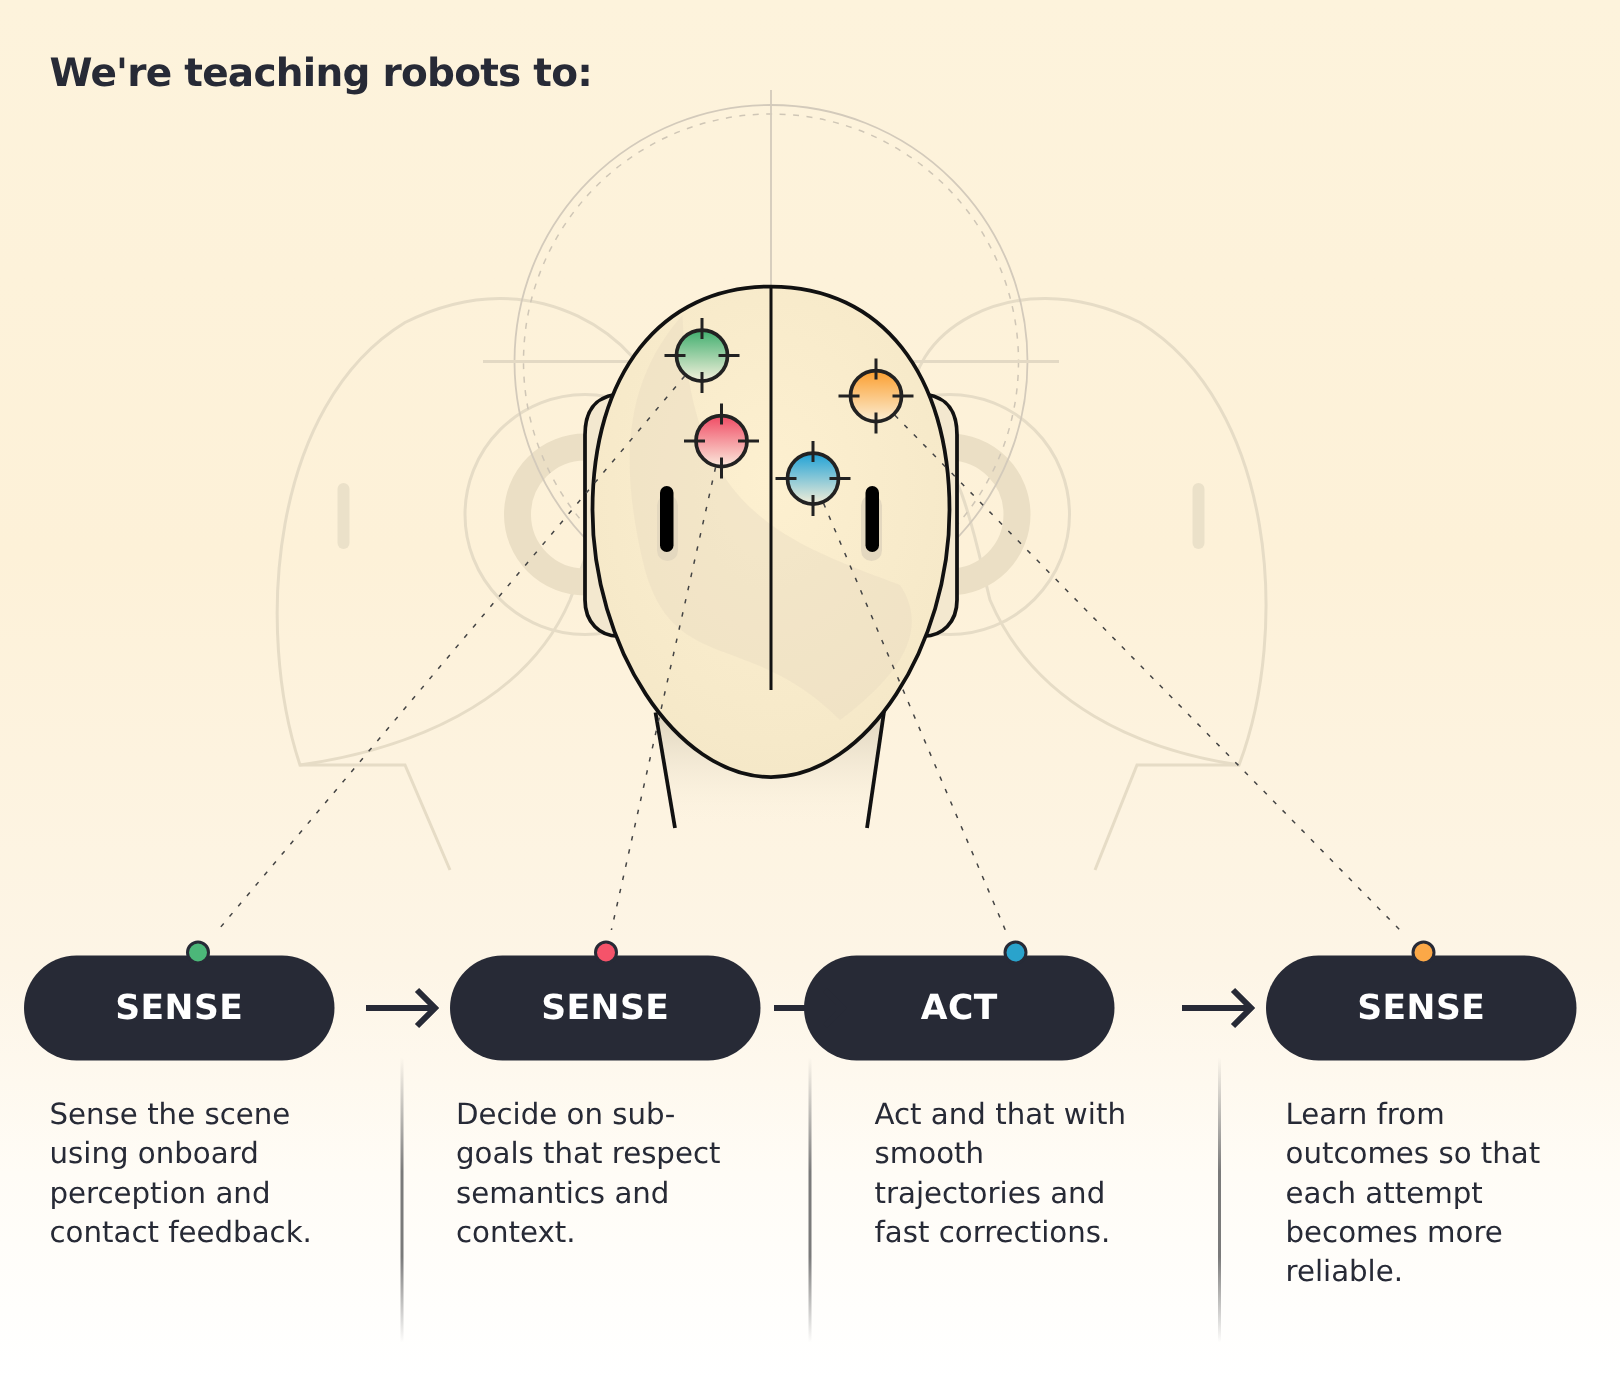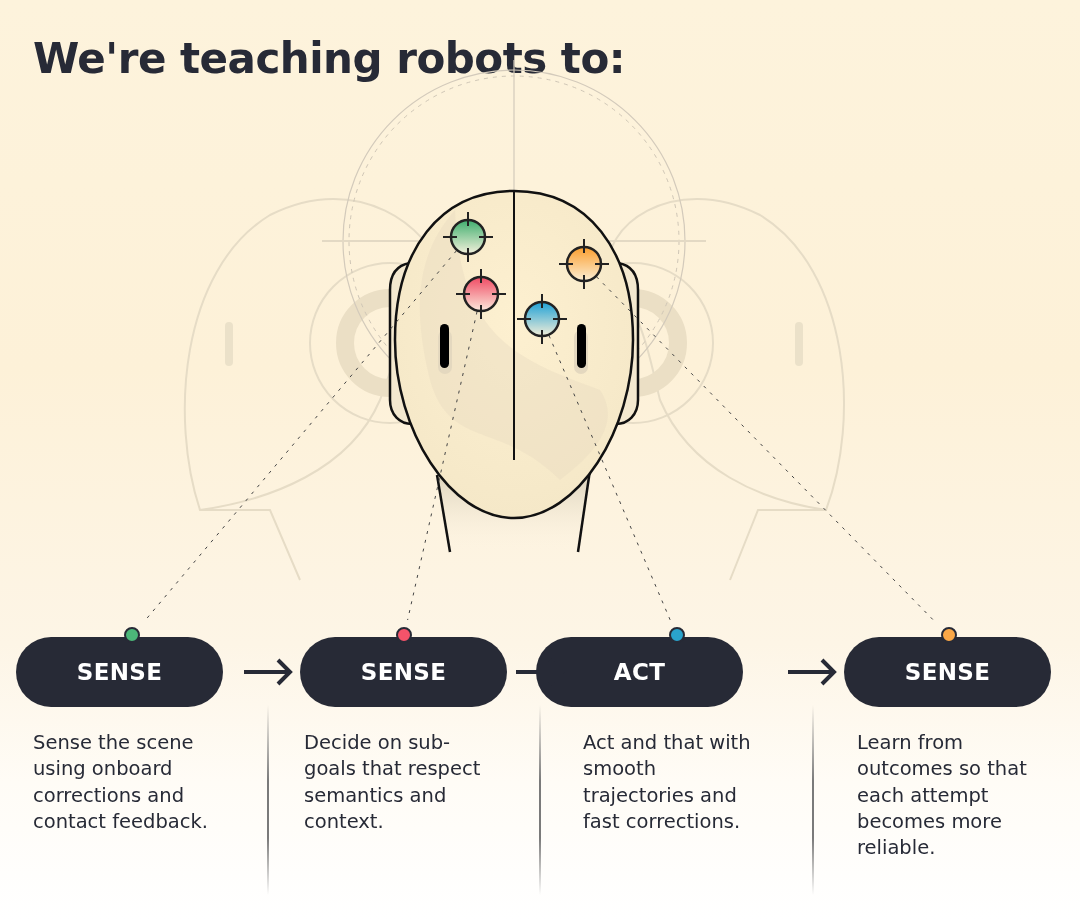--- a/index.html
+++ b/index.html
@@ -4,21 +4,21 @@
 <style>
   html, body { margin: 0; padding: 0; }
   body {
     width: 1080px; height: 920px; overflow: hidden; position: relative;
     background: linear-gradient(to bottom, #fdf3dc 0%, #fdf1d8 40%, #fdf5e6 70%, #fffcf6 85%, #ffffff 100%);
     font-family: "DejaVu Sans", "Liberation Sans", sans-serif;
     color: #272a36;
   }
   .title {
     position: absolute; left: 33px; top: 34px; margin: 0;
-    font-size: 42px; font-weight: bold; letter-spacing: -0.5px; color: #272a36;
+    font-size: 26px; font-weight: bold; letter-spacing: -0.5px; color: #272a36;
   }
   .art { position: absolute; left: 0; top: 0; width: 1080px; height: 620px; }
   .step {
     position: absolute; top: 637px; width: 207px; height: 70px;
     border-radius: 35px; background: #272a36; color: #fff;
     display: flex; align-items: center; justify-content: center;
     font-size: 23px; font-weight: bold; letter-spacing: 0.3px; cursor: pointer;
   }
   .dot {
     position: absolute; top: 627px; width: 16px; height: 16px; border-radius: 50%;
@@ -154,16 +154,16 @@
     <path d="M 2 15 H 48 M 36 3 L 48 15 L 36 27" fill="none" stroke="#272a36" stroke-width="4"></path>
   </svg>
 <svg class="arrow" style="left:786px" viewBox="0 0 52 30">
     <path d="M 2 15 H 48 M 36 3 L 48 15 L 36 27" fill="none" stroke="#272a36" stroke-width="4"></path>
   </svg>
 
 <div class="divider" style="left:267px"></div>
 <div class="divider" style="left:539px"></div>
 <div class="divider" style="left:812px"></div>
 
-<p class="desc" style="left:33px; width:190px">Sense the scene using onboard corrections and contact feedback.</p>
+<p class="desc" style="left:33px; width:190px">Sense the scene using onboard perception and contact feedback.</p>
 <p class="desc" style="left:304px; width:190px">Decide on sub-goals that respect semantics and context.</p>
 <p class="desc" style="left:583px; width:190px">Act and that with smooth trajectories and fast corrections.</p>
 <p class="desc" style="left:857px; width:180px">Learn from outcomes so that each attempt becomes more reliable.</p>
 
 </body></html>

